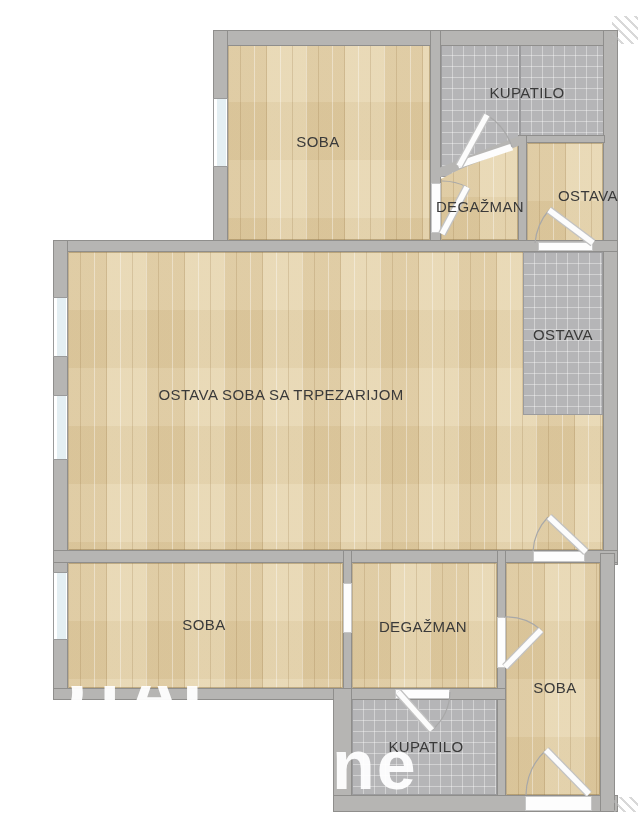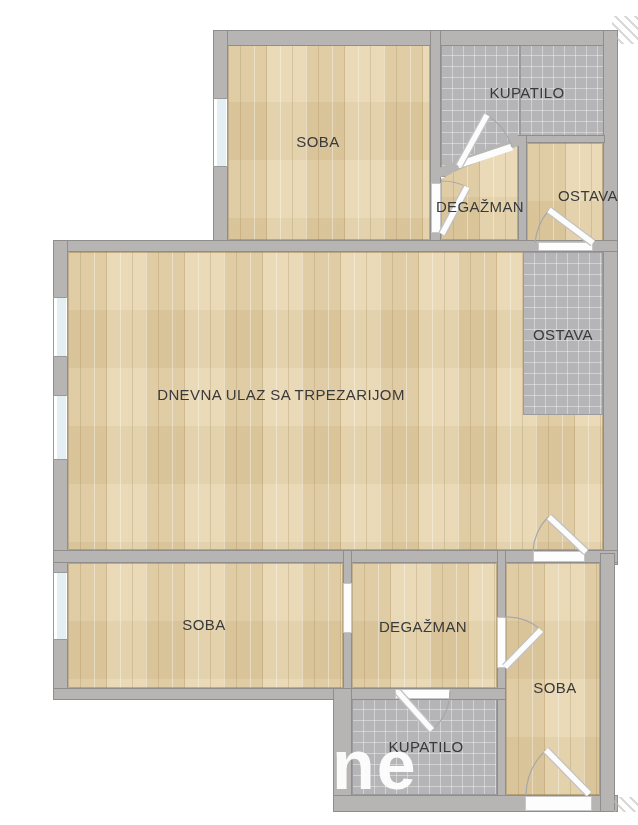--- a/index.html
+++ b/index.html
@@ -147,30 +147,33 @@
         <line x1="442" y1="234" x2="467" y2="187"></line>
         <line x1="593" y1="243" x2="549" y2="210"></line>
         <line x1="586" y1="552" x2="549" y2="517"></line>
         <line x1="505" y1="667" x2="541" y2="630"></line>
         <line x1="398" y1="692" x2="432" y2="730"></line>
         <line x1="589" y1="794" x2="546" y2="750"></line>
       </g>
     </g>
   </svg>
 
+  <div class="wm-clip" style="left:0px;top:686px;width:360px;height:15px;">
+    <div class="wm-text" style="left:-15px;top:-29px;font-size:72px;">TOTAL</div>
+  </div>
   <div class="wm-clip" style="left:328px;top:738px;width:172px;height:76px;">
     <div class="wm-text" style="left:4px;top:-8px;font-size:70px;">ne</div>
   </div>
 
   <div class="room-label" style="left:318px;top:141px;">SOBA</div>
   <div class="room-label" style="left:527px;top:92px;">KUPATILO</div>
   <div class="room-label" style="left:480px;top:206px;">DEGAŽMAN</div>
   <div class="room-label" style="left:588px;top:195px;">OSTAVA</div>
   <div class="room-label" style="left:563px;top:334px;">OSTAVA</div>
-  <div class="room-label" style="left:281px;top:394px;">DNEVNA ULAZ SA TRPEZARIJOM</div>
+  <div class="room-label" style="left:281px;top:394px;">OSTAVA SOBA SA TRPEZARIJOM</div>
   <div class="room-label" style="left:204px;top:624px;">SOBA</div>
   <div class="room-label" style="left:423px;top:626px;">DEGAŽMAN</div>
   <div class="room-label" style="left:555px;top:687px;">SOBA</div>
   <div class="room-label" style="left:426px;top:746px;">KUPATILO</div>
 
   <div class="abs hatch" style="left:612px;top:16px;width:26px;height:28px;"></div>
   <div class="abs hatch" style="left:614px;top:797px;width:24px;height:15px;"></div>
 
 </div>
 

